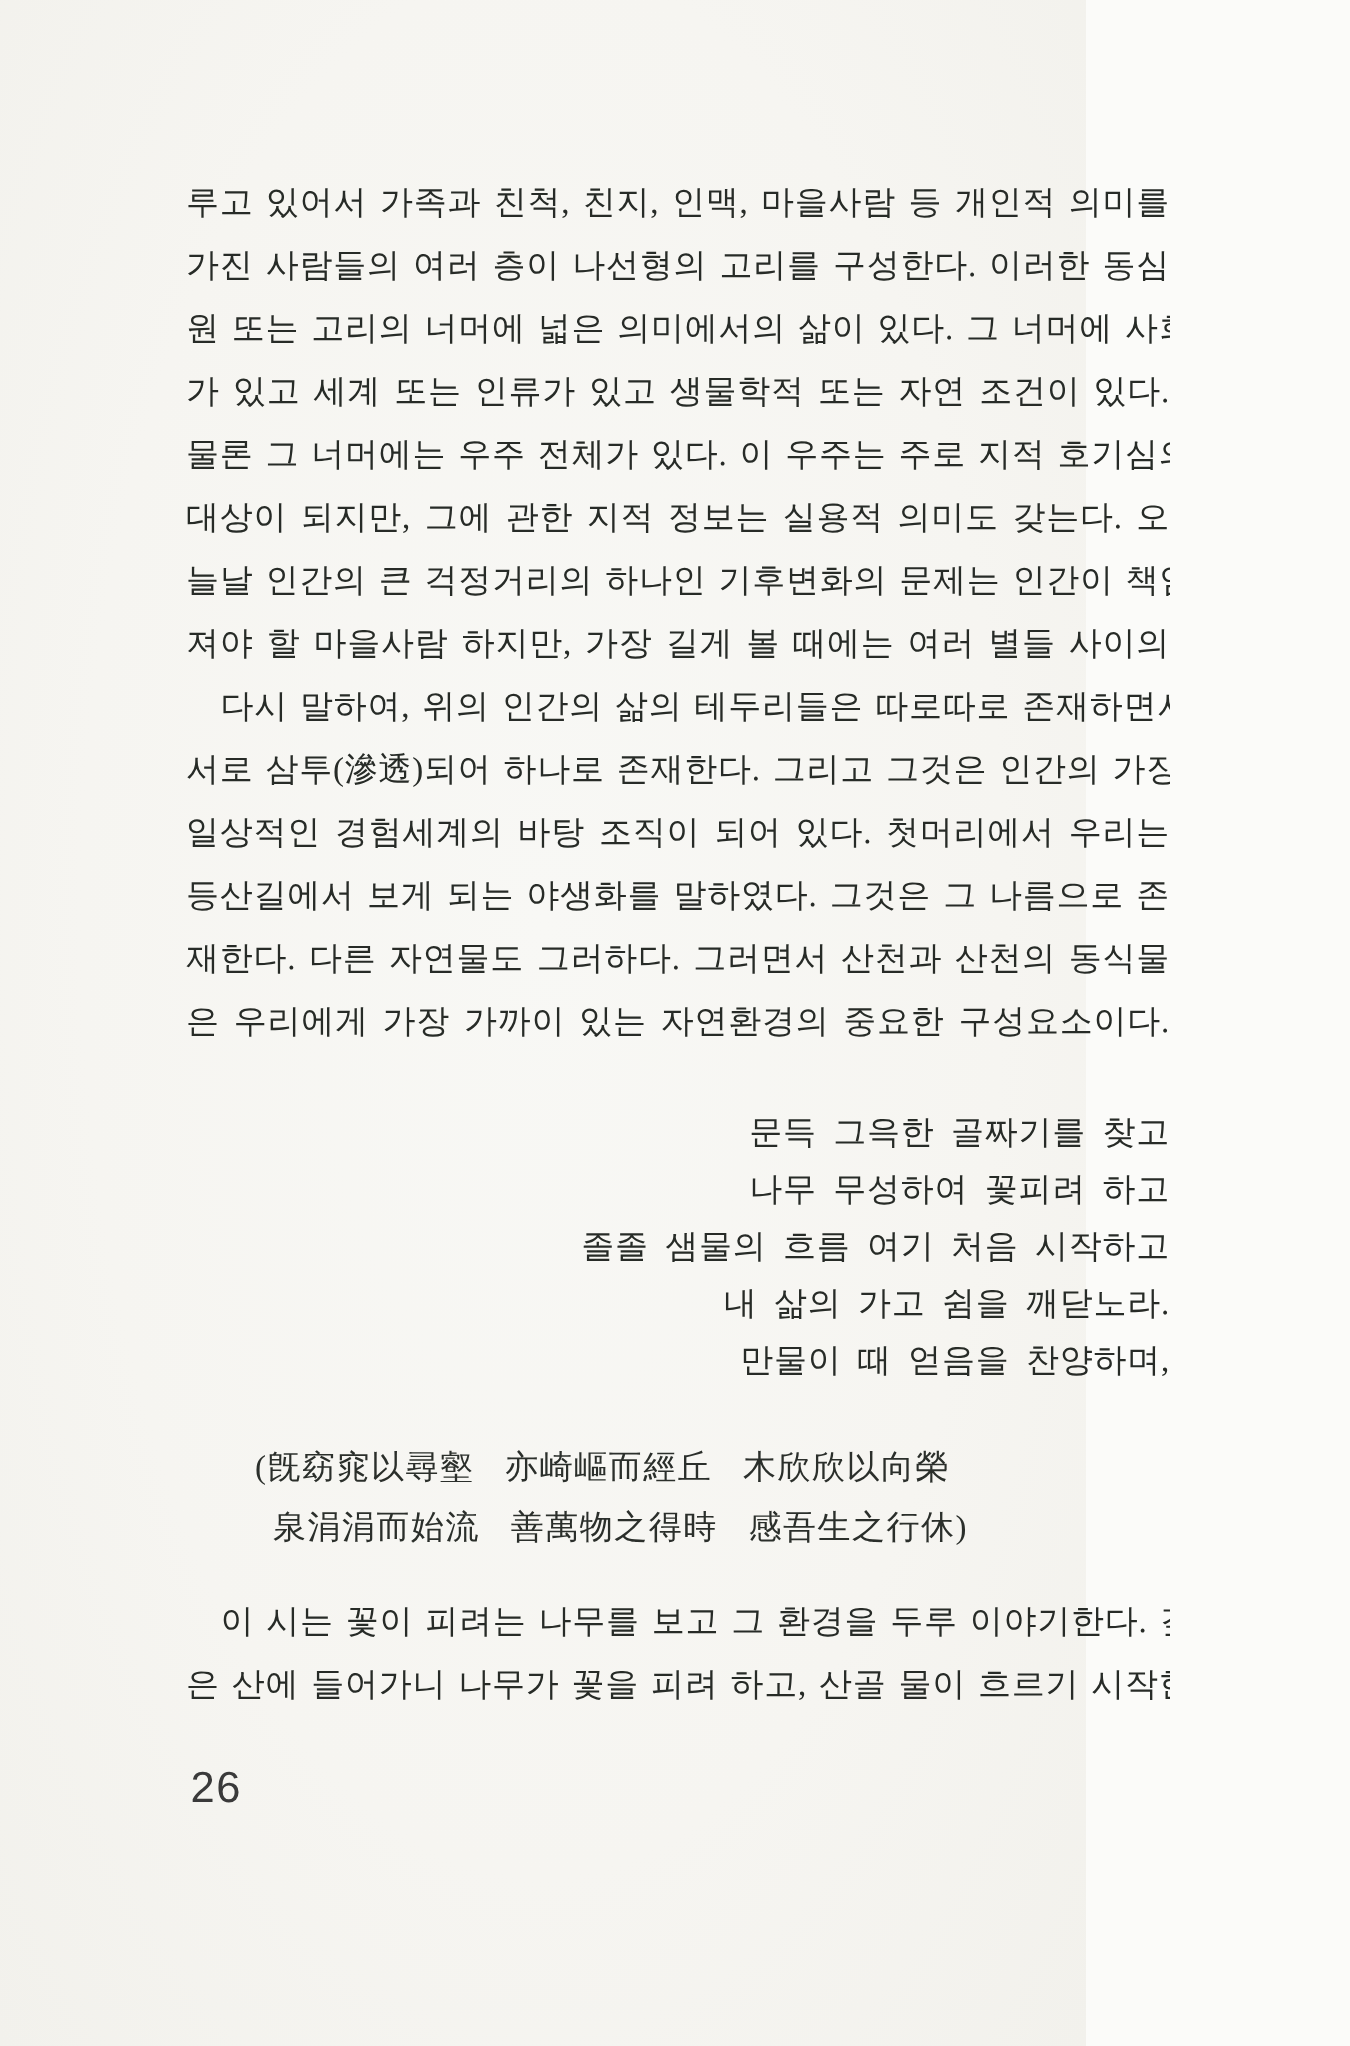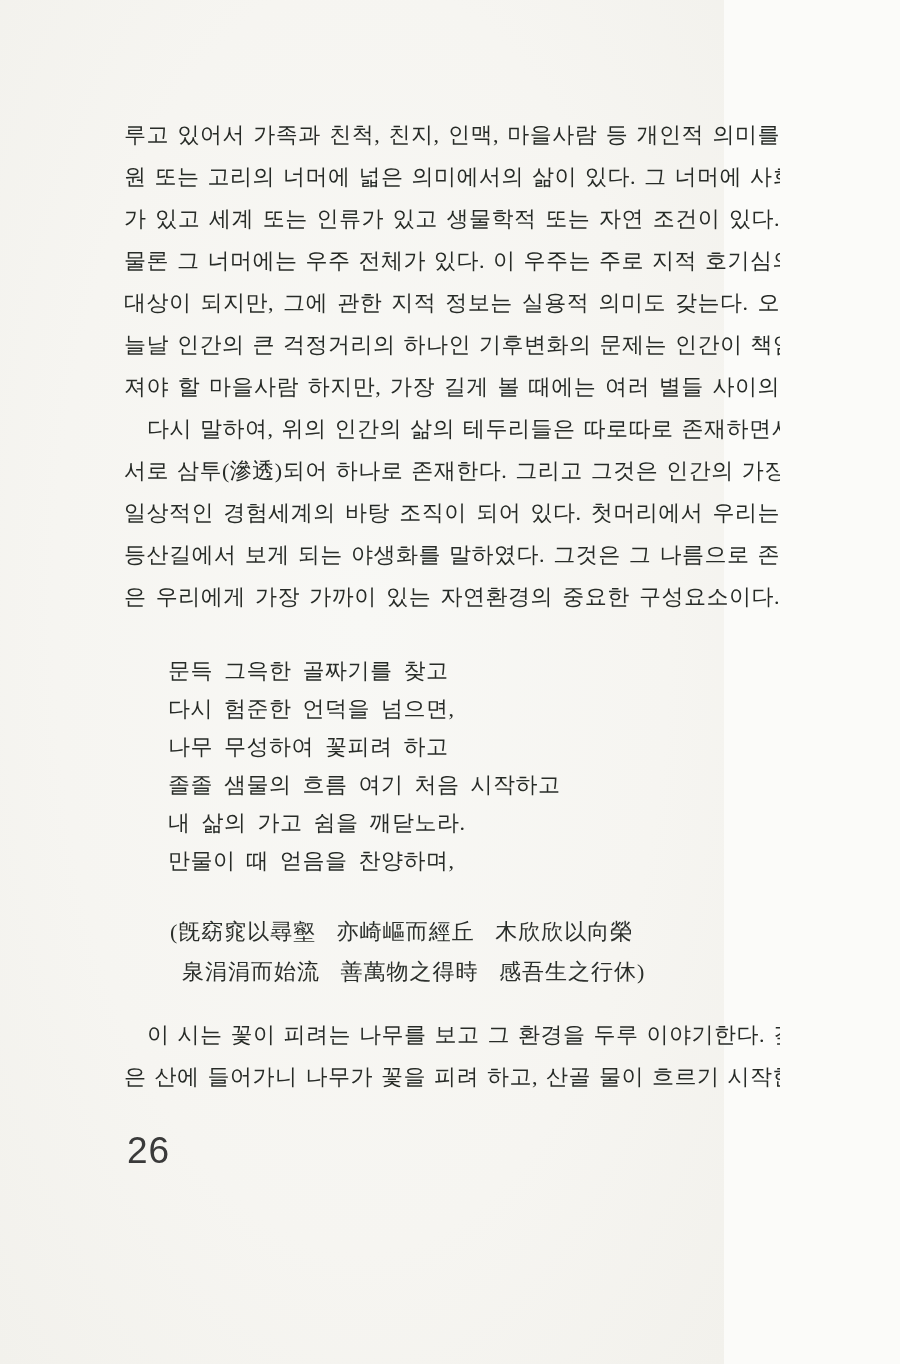--- a/index.html
+++ b/index.html
@@ -43,20 +43,21 @@
   .poem-block {
     margin-top: 34px;
   }
   .poem-line {
     font-size: 22px;
     line-height: 38px;
     letter-spacing: 0.5px;
     word-spacing: 5px;
     padding-left: 44px;
     white-space: nowrap;
+    text-align: right;
   }
   .hanja-block {
     margin-top: 6px;
   }
   .hanja-line {
     font-size: 22px;
     line-height: 40px;
     letter-spacing: 1px;
     word-spacing: 14px;
     white-space: nowrap;
@@ -64,54 +65,55 @@
   }
   .hanja-line.h1 { padding-left: 46px; margin-top: 32px; }
   .hanja-line.h2 { padding-left: 58px; }
   .closing-block {
     margin-top: 22px;
   }
   .page-number {
     margin-top: 32px;
     margin-left: 3px;
     font-family: "Liberation Sans", "DejaVu Sans", sans-serif;
-    font-size: 37px;
+    font-size: 29px;
     color: #3a3a3a;
     letter-spacing: 1px;
     text-align: left;
     text-align-last: left;
   }
 </style>
 </head>
 <body>
 
 <div class="page">
   <div class="text-column">
 
     <div>
       <div class="body-line">루고 있어서 가족과 친척, 친지, 인맥, 마을사람 등 개인적 의미를</div>
+      <div class="body-line">가진 사람들의 여러 층이 나선형의 고리를 구성한다. 이러한 동심</div>
       <div class="body-line">원 또는 고리의 너머에 넓은 의미에서의 삶이 있다. 그 너머에 사회</div>
       <div class="body-line">가 있고 세계 또는 인류가 있고 생물학적 또는 자연 조건이 있다.</div>
       <div class="body-line">물론 그 너머에는 우주 전체가 있다. 이 우주는 주로 지적 호기심의</div>
       <div class="body-line">대상이 되지만, 그에 관한 지적 정보는 실용적 의미도 갖는다. 오</div>
       <div class="body-line">늘날 인간의 큰 걱정거리의 하나인 기후변화의 문제는 인간이 책임</div>
       <div class="body-line">져야 할 마을사람 하지만, 가장 길게 볼 때에는 여러 별들 사이의</div>
     </div>
 
     <div>
       <div class="body-line indent-1">다시 말하여, 위의 인간의 삶의 테두리들은 따로따로 존재하면서</div>
       <div class="body-line">서로 삼투(滲透)되어 하나로 존재한다. 그리고 그것은 인간의 가장</div>
       <div class="body-line">일상적인 경험세계의 바탕 조직이 되어 있다. 첫머리에서 우리는</div>
       <div class="body-line">등산길에서 보게 되는 야생화를 말하였다. 그것은 그 나름으로 존</div>
+      <div class="body-line">재한다. 다른 자연물도 그러하다. 그러면서 산천과 산천의 동식물</div>
       <div class="body-line">은 우리에게 가장 가까이 있는 자연환경의 중요한 구성요소이다.</div>
     </div>
 
     <div class="poem-block">
       <div class="poem-line">문득 그윽한 골짜기를 찾고</div>
-      <div class="poem-line">다시 험준한 언덕을 넘으면,</div>
       <div class="poem-line">나무 무성하여 꽃피려 하고</div>
       <div class="poem-line">졸졸 샘물의 흐름 여기 처음 시작하고</div>
       <div class="poem-line">내 삶의 가고 쉼을 깨닫노라.</div>
       <div class="poem-line">만물이 때 얻음을 찬양하며,</div>
     </div>
 
     <div class="hanja-block">
       <div class="hanja-line h1">(旣窈窕以尋壑 亦崎嶇而經丘 木欣欣以向榮</div>
       <div class="hanja-line h2">泉涓涓而始流 善萬物之得時 感吾生之行休)</div>
     </div>

